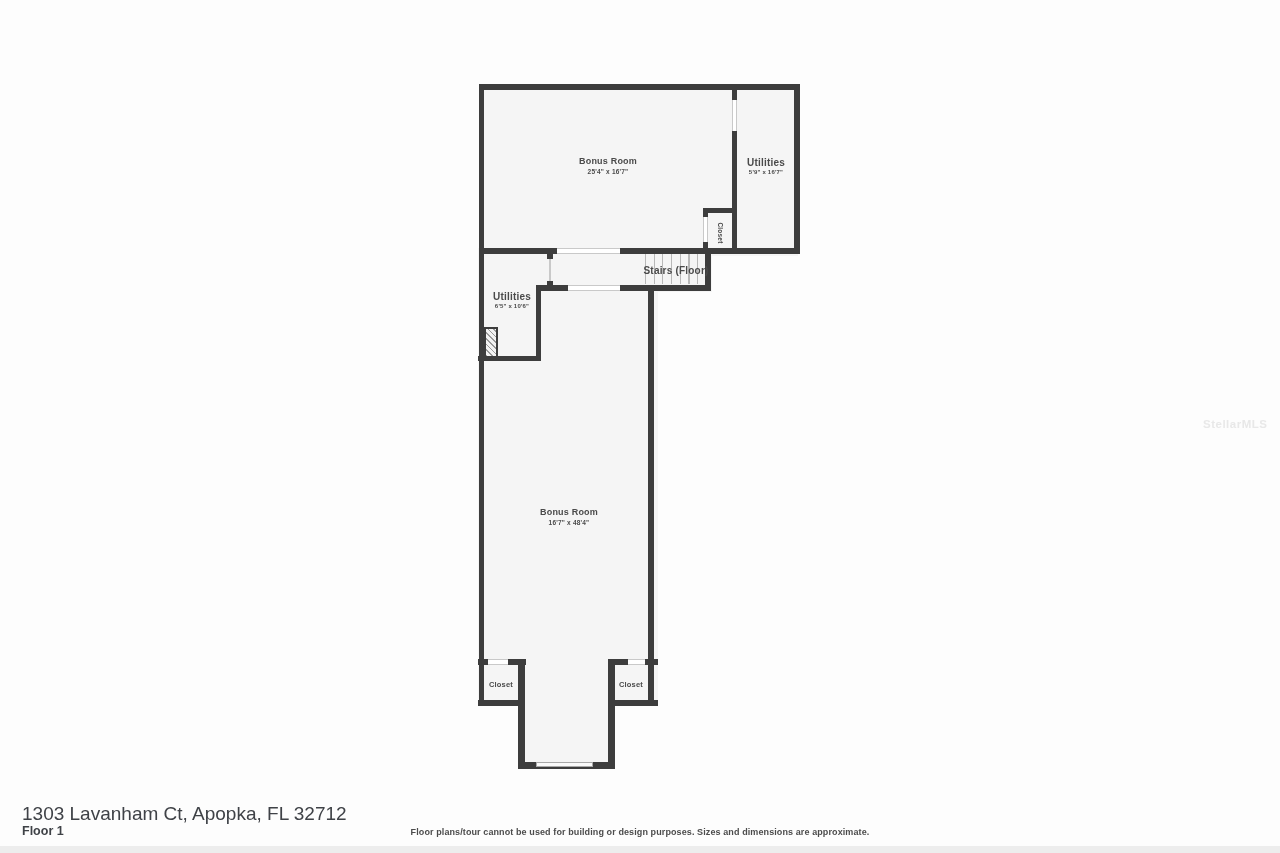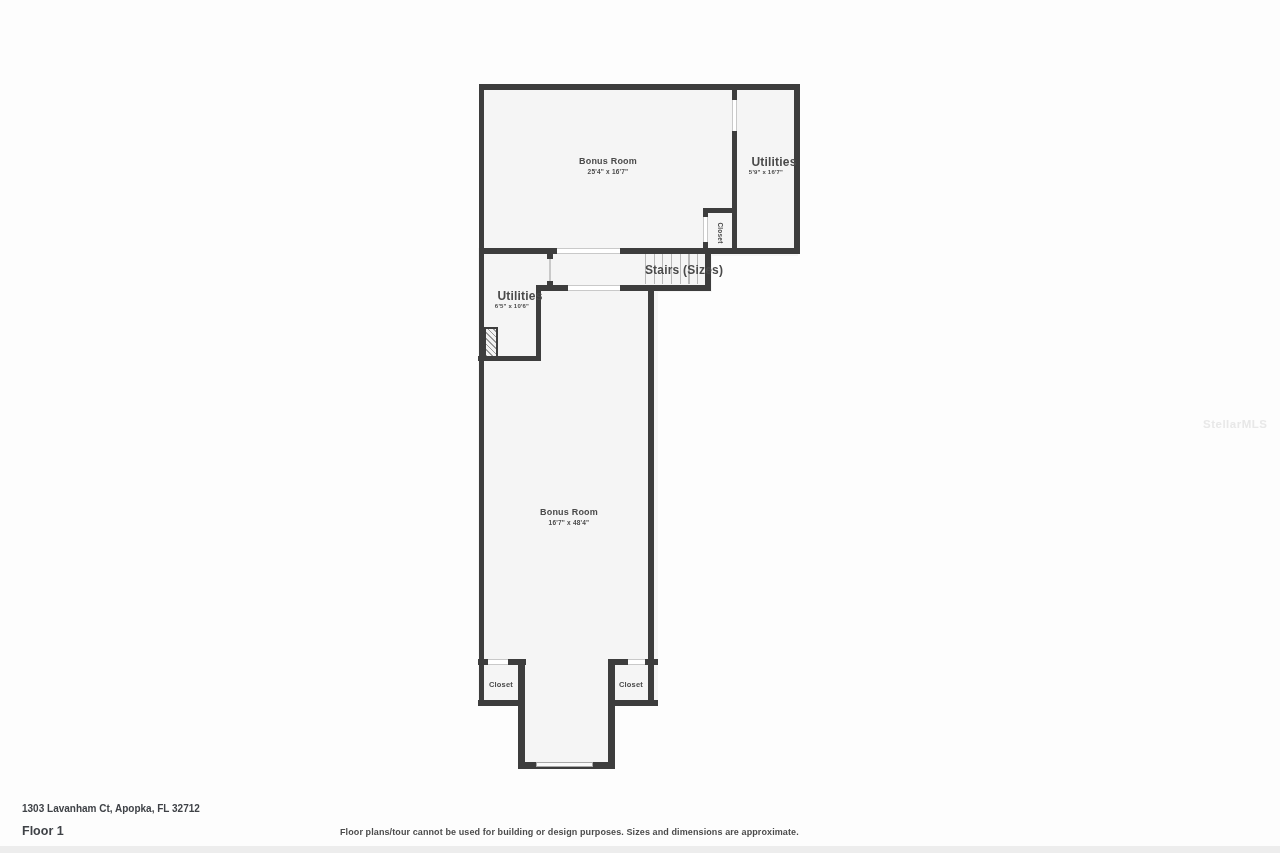--- a/index.html
+++ b/index.html
@@ -14,27 +14,27 @@
   
   .ov{position:absolute;background:#ffffff;border-left:1px solid #c9c9c9;border-right:1px solid #c9c9c9;box-sizing:border-box;}
   .thinv{position:absolute;background:#c9c9c9;}
   .treads{position:absolute;background:repeating-linear-gradient(to right,#b8b8b8 0 1px,transparent 1px 8.7px);}
   .window{position:absolute;background:#fafafa;border:1px solid #a8a8a8;box-sizing:border-box;}
   .hatch{position:absolute;border:2px solid #3d3d3d;box-sizing:border-box;background:repeating-linear-gradient(45deg,#9a9a9a 0 1px,#f3f3f3 1px 4px);}
   
   .lbl{position:absolute;transform:translate(-50%,-50%);white-space:nowrap;color:#4a4a4a;font-weight:bold;letter-spacing:.2px;text-align:center;}
   .rn{font-size:9px;}
   .rd{font-size:6.5px;}
-  .rn-sm{font-size:12px;margin-left:8px;}
+  .rn-sm{font-size:10px;}
   .rd-sm{font-size:6px;}
   .cl{font-size:7.5px;}
   .vert{writing-mode:vertical-rl;transform:translate(-50%,-50%);font-size:6.5px;}
-  .addr{position:absolute;left:22px;top:803px;font-size:10px;font-weight:bold;color:#3f4247;}
+  .addr{position:absolute;left:22px;top:803px;font-size:19px;font-weight:normal;color:#3f4247;}
   .floor{position:absolute;left:22px;top:824px;font-size:12.5px;font-weight:bold;color:#3f4247;}
-  .disclaimer{position:absolute;left:340px;top:827px;width:600px;font-size:9px;font-weight:bold;color:#4c4c4c;letter-spacing:.1px;}
+  .disclaimer{position:absolute;left:340px;top:827px;width:600px;text-align:center;font-size:9px;font-weight:bold;color:#4c4c4c;letter-spacing:.1px;}
   .watermark{position:absolute;left:1203px;top:418px;font-size:11.5px;font-weight:bold;color:#e8e8e8;letter-spacing:.5px;}
   .bottomstrip{position:absolute;left:0;top:846px;width:1280px;height:7px;background:#ededed;}
 </style>
 </head>
 <body>
 
 <div class="canvas">
 
   <div class="f" style="left:480px;top:84px;width:318px;height:172px;"></div>
   <div class="f" style="left:480px;top:248px;width:232px;height:44px;"></div>
@@ -85,21 +85,21 @@
   <div class="hatch" style="left:484px;top:327px;width:14px;height:31px;"></div>
 
   <div class="lbl rn" style="left:608px;top:161px;">Bonus Room</div>
   <div class="lbl rd" style="left:608px;top:171px;">25'4" x 16'7"</div>
 
   <div class="lbl rn-sm" style="left:766px;top:162px;">Utilities</div>
   <div class="lbl rd-sm" style="left:766px;top:172px;">5'9" x 16'7"</div>
 
   <div class="lbl vert" style="left:720px;top:233px;">Closet</div>
 
-  <div class="lbl rn-sm" style="left:676px;top:270px;">Stairs (Sizes)</div>
+  <div class="lbl rn-sm" style="left:676px;top:270px;">Stairs (Floor)</div>
 
   <div class="lbl rn-sm" style="left:512px;top:296px;">Utilities</div>
   <div class="lbl rd-sm" style="left:512px;top:306px;">6'5" x 10'6"</div>
 
   <div class="lbl rn" style="left:569px;top:512px;">Bonus Room</div>
   <div class="lbl rd" style="left:569px;top:522px;">16'7" x 48'4"</div>
 
   <div class="lbl cl" style="left:501px;top:684px;">Closet</div>
   <div class="lbl cl" style="left:631px;top:684px;">Closet</div>
 

